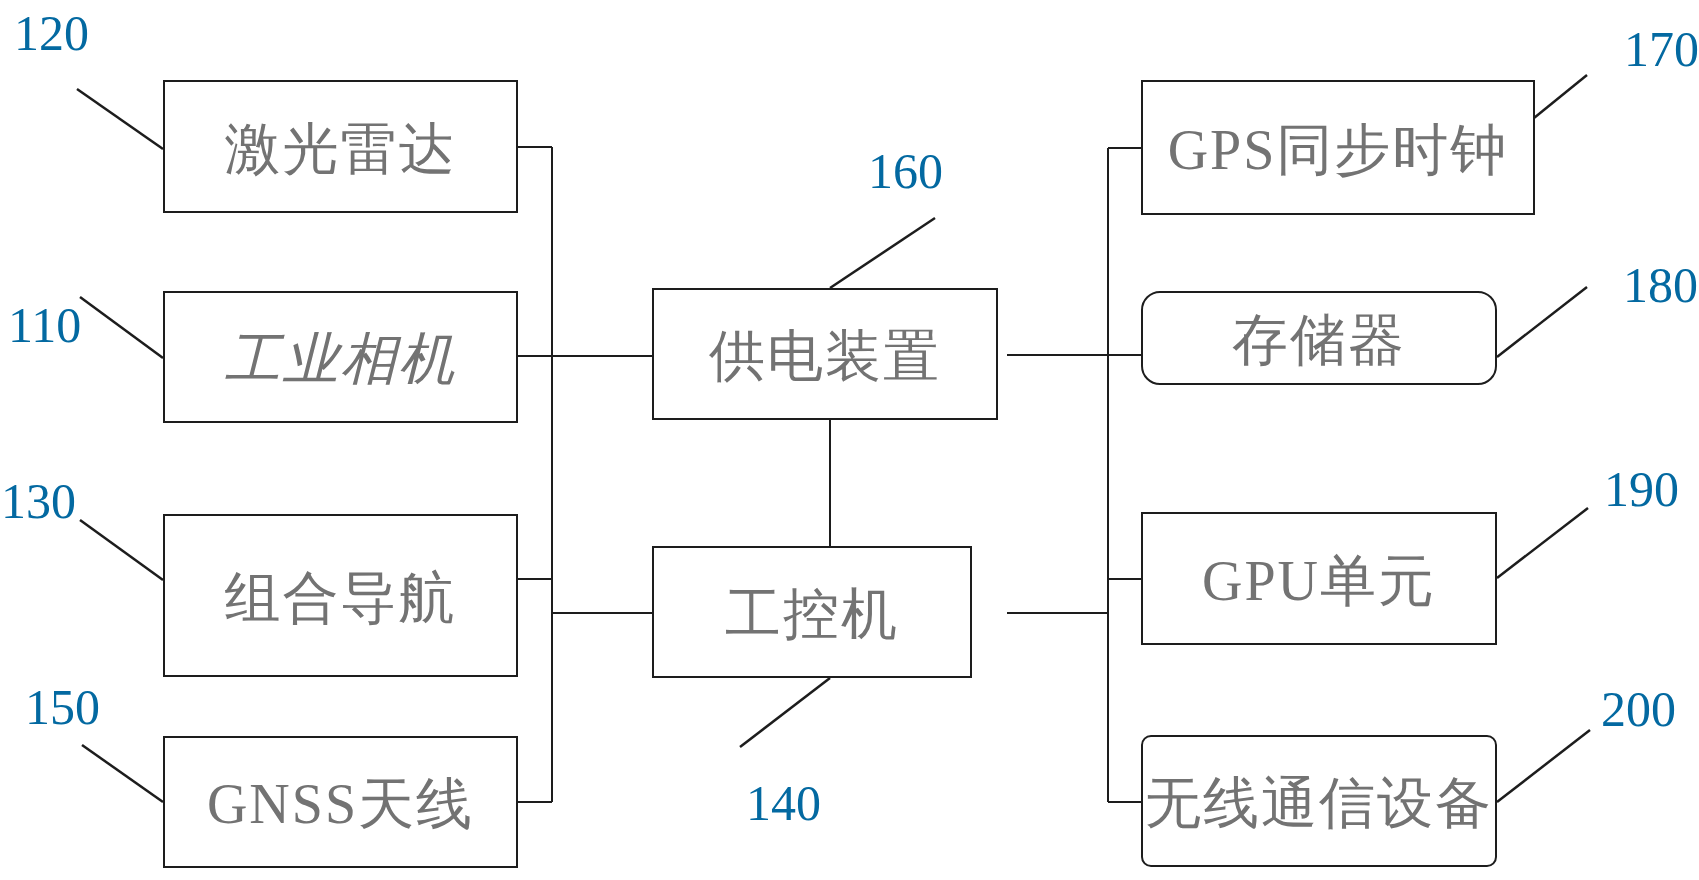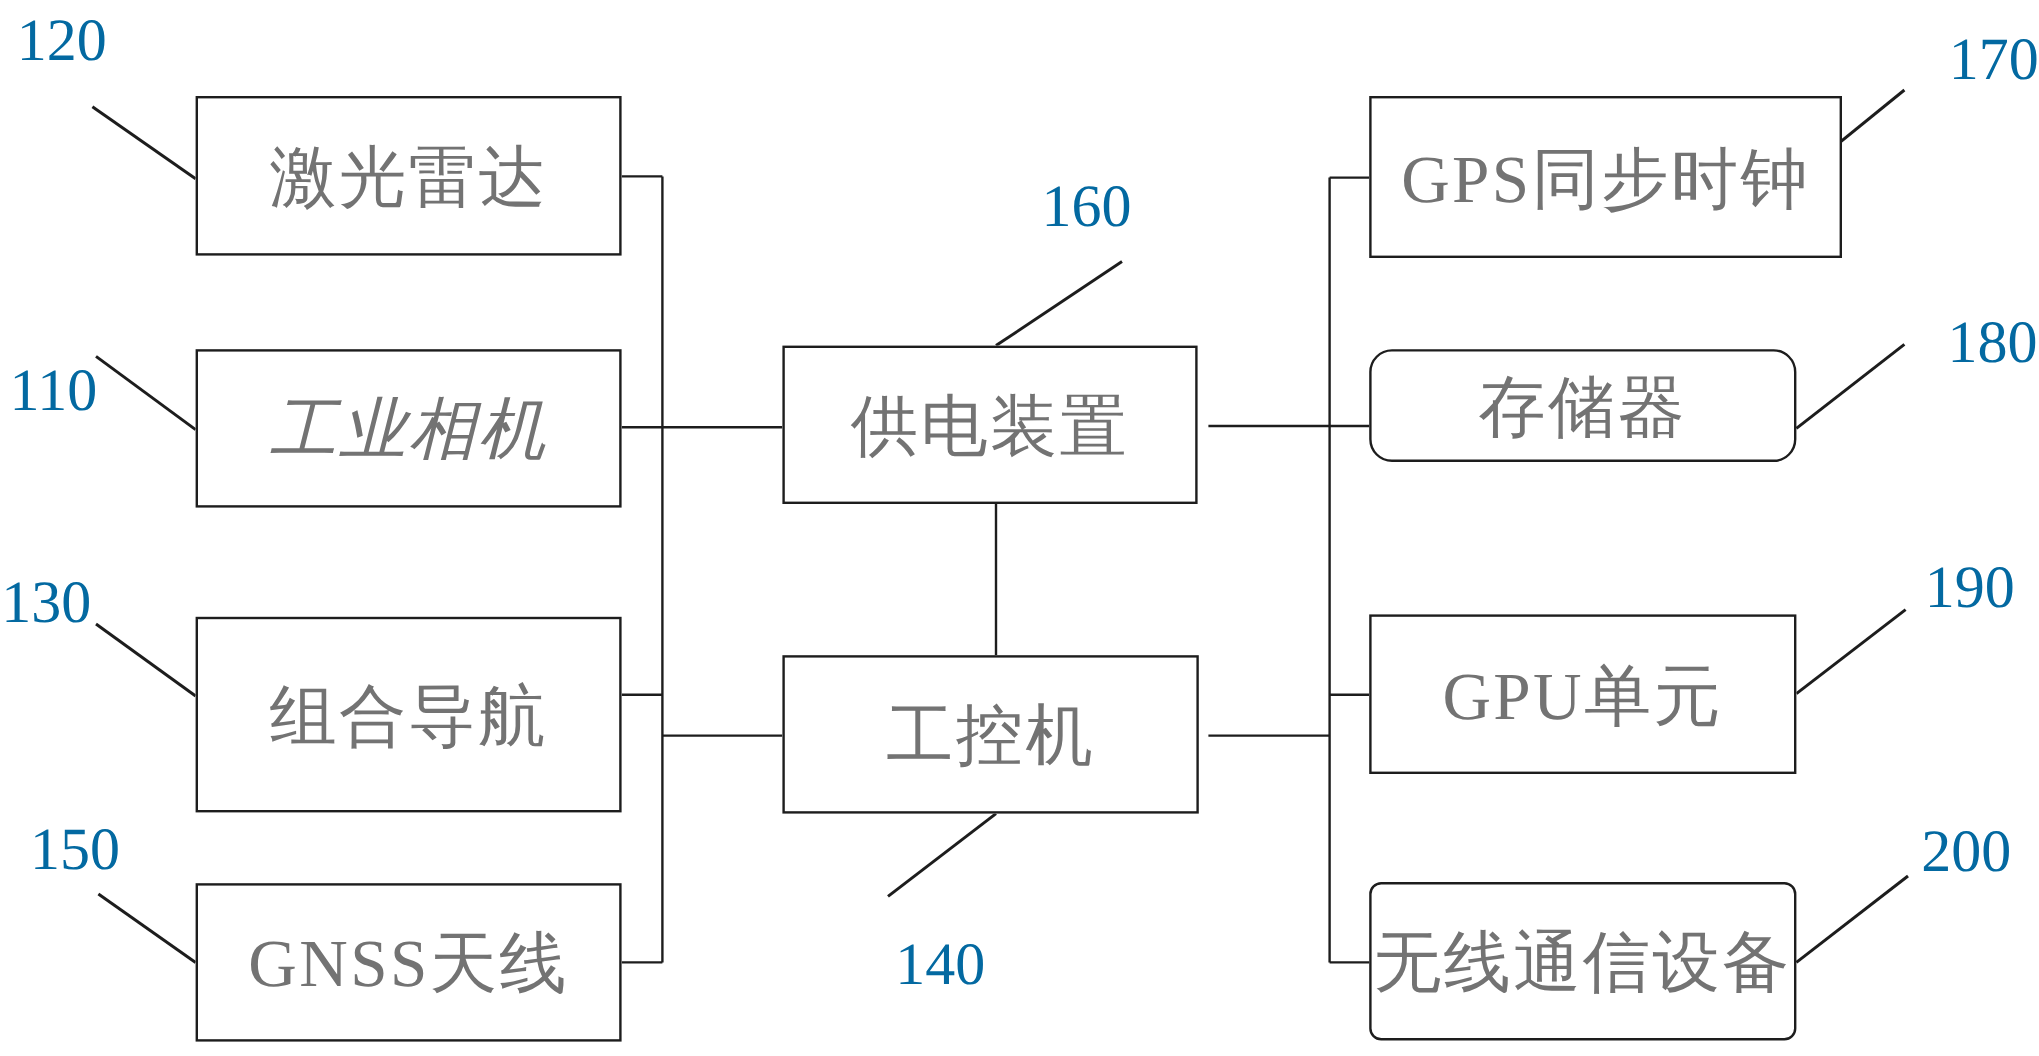--- a/index.html
+++ b/index.html
@@ -86,21 +86,21 @@
       </div>
       <div class="node-box" style="left: 163px; top: 514px; width: 355px; height: 163px;">
         <span class="node-label">组合导航</span>
       </div>
       <div class="node-box" style="left: 163px; top: 736px; width: 355px; height: 132px;">
         <span class="node-label">GNSS天线</span>
       </div>
       <div class="node-box" style="left: 652px; top: 288px; width: 346px; height: 132px;">
         <span class="node-label">供电装置</span>
       </div>
-      <div class="node-box" style="left: 652px; top: 546px; width: 347px; height: 132px;">
+      <div class="node-box" style="left: 652px; top: 546px; width: 320px; height: 132px;">
         <span class="node-label">工控机</span>
       </div>
       <div class="node-box" style="left: 1141px; top: 80px; width: 394px; height: 135px;">
         <span class="node-label">GPS同步时钟</span>
       </div>
       <div class="node-box" style="left: 1141px; top: 291px; width: 356px; height: 94px; border-radius: 19px;">
         <span class="node-label">存储器</span>
       </div>
       <div class="node-box" style="left: 1141px; top: 512px; width: 356px; height: 133px;">
         <span class="node-label">GPU单元</span>

